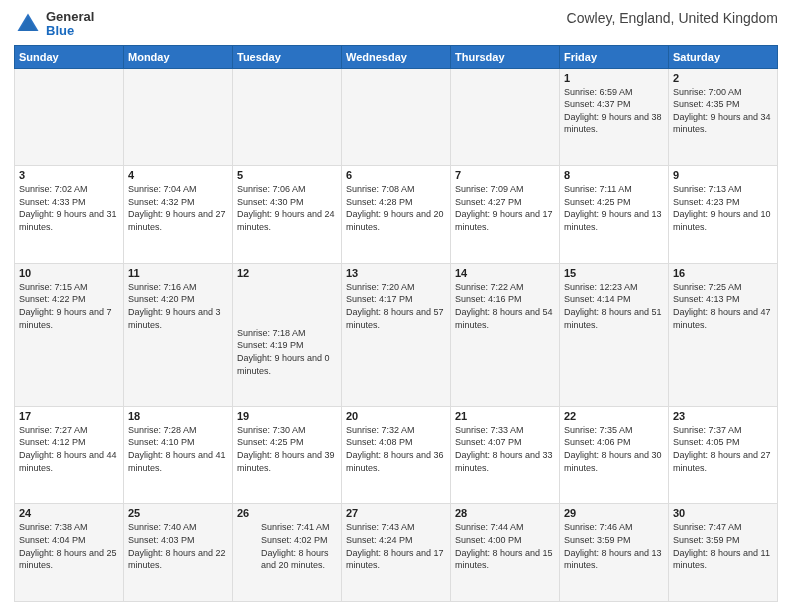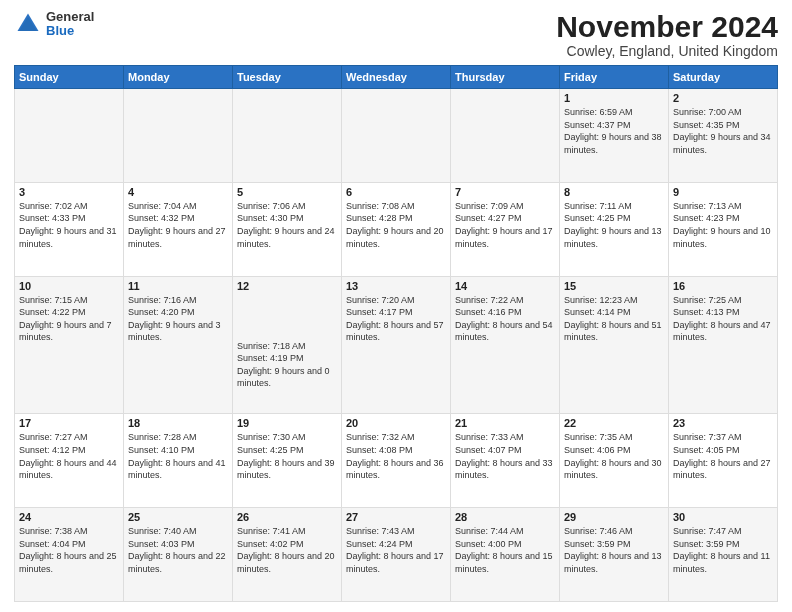--- a/index.html
+++ b/index.html
@@ -120,21 +120,20 @@
       <svg class="logo-icon" viewBox="0 0 32 32">
         <polygon points="16,4 28,24 4,24" fill="#2a72c3"></polygon>
         <polygon points="16,8 26,24 6,24" fill="#1a5fa0" opacity="0.3"></polygon>
       </svg>
       <div class="logo-text">
         <span class="logo-general">General</span>
         <span class="logo-blue">Blue</span>
       </div>
     </div>
     <div class="title-block">
-      <div class="month-title">November 2024</div>
       <div class="location">Cowley, England, United Kingdom</div>
     </div>
   </div>
 
   <div class="calendar">
     <table>
       <thead>
         <tr>
           <th>Sunday</th>
           <th>Monday</th>
@@ -305,21 +304,21 @@
 Daylight: 8 hours and 25 minutes.</div>
             </td>
             <td>
               <span class="day-num">25</span>
               <div class="day-info" style="white-space: pre-line;">Sunrise: 7:40 AM
 Sunset: 4:03 PM
 Daylight: 8 hours and 22 minutes.</div>
             </td>
             <td>
               <span class="day-num">26</span>
-              <div class="day-info" style="white-space: pre-line;">Sunrise: 7:41 AM
+              <div class="day-info" style="white-space: pre-line; margin-left: 24px;">Sunrise: 7:41 AM
 Sunset: 4:02 PM
 Daylight: 8 hours and 20 minutes.</div>
             </td>
             <td>
               <span class="day-num">27</span>
               <div class="day-info" style="white-space: pre-line;">Sunrise: 7:43 AM
 Sunset: 4:24 PM
 Daylight: 8 hours and 17 minutes.</div>
             </td>
             <td>

